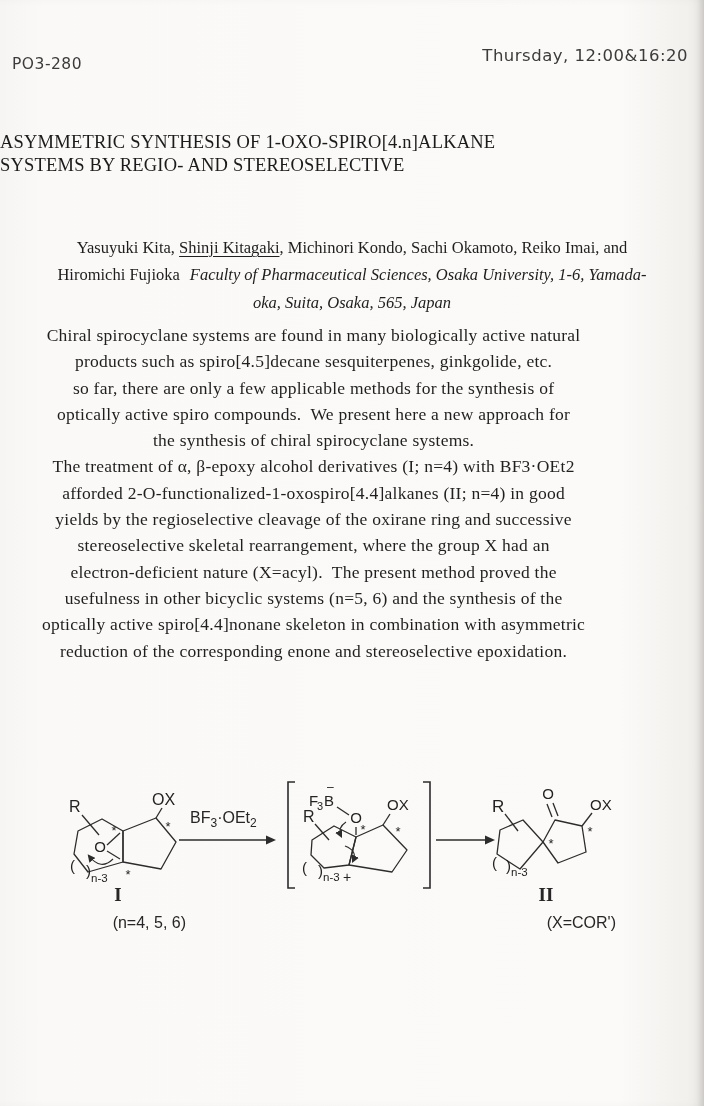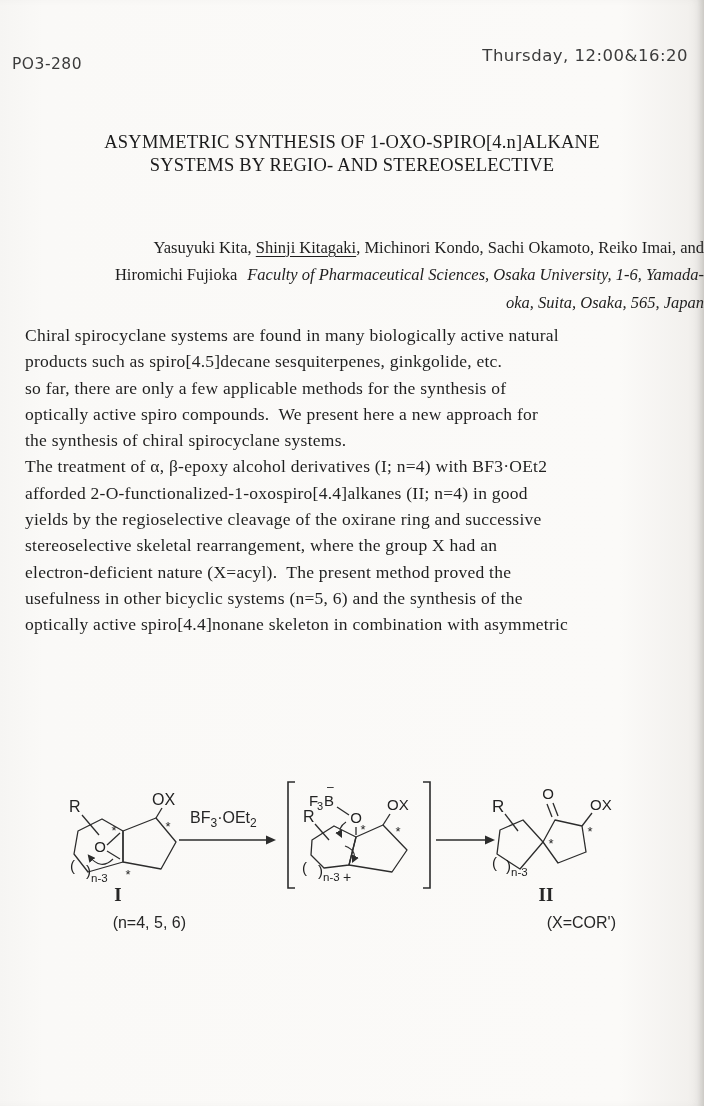--- a/index.html
+++ b/index.html
@@ -8,30 +8,30 @@
     background:linear-gradient(90deg,#f6f5f3 0%,#faf9f7 6%,#fbfaf8 88%,#f1efec 99%,#e4e1dc 100%);
     box-shadow:inset -10px 0 14px -10px rgba(100,100,100,.35);
     font-family:"Liberation Serif",serif;color:#222;
   }
   .abs{position:absolute;}
   
   .hdr{font-family:"DejaVu Sans",sans-serif;color:#3b3b3b;letter-spacing:.5px;}
   .code{left:12px;top:55px;font-size:15.5px;}
   .time{right:16px;top:46px;font-size:16.5px;}
   
-  .title{left:0;right:0;top:131px;text-align:center;font-size:18.5px;line-height:23.2px;
+  .title{left:0;right:0;top:131px;text-align:left;font-size:18.5px;line-height:23.2px;
          letter-spacing:.2px;color:#1b1b1b;}
   .title .t-line{white-space:pre;}
   
-  .authors{left:0;right:0;top:234px;text-align:right;font-size:16.5px;line-height:27.3px;color:#1e1e1e;}
+  .authors{left:0;right:0;top:234px;text-align:center;font-size:16.5px;line-height:27.3px;color:#1e1e1e;}
   .authors .u{text-decoration:underline;text-underline-offset:3px;}
   .authors .it{font-style:italic;}
   .authors .gap{display:inline-block;width:10px;}
   
-  .abstract{left:25px;top:322px;font-size:17.5px;line-height:26.3px;letter-spacing:.25px;color:#1f1f1f;}
+  .abstract{left:42px;top:322px;font-size:17.5px;line-height:26.3px;letter-spacing:.25px;color:#1f1f1f;text-align:center;}
   .abstract .t-line{white-space:pre;}
   
   .scheme-label{font-family:"Liberation Sans","DejaVu Sans",sans-serif;color:#262626;}
   .cmpd{font-size:19px;font-weight:bold;text-align:center;font-family:"Liberation Serif",serif;}
   .cond{font-size:16px;text-align:right;}
   .reagent{font-size:16px;}
   .reagent sub{font-size:12px;}
   svg text{font-family:"Liberation Sans","DejaVu Sans",sans-serif;fill:#232323;}
   svg .bond{stroke:#2c2c2c;stroke-width:1.3;fill:none;stroke-linejoin:round;}
   svg .thin{stroke:#2c2c2c;stroke-width:1.1;fill:none;}
@@ -65,20 +65,21 @@
         <div class="t-line">the synthesis of chiral spirocyclane systems.</div>
       </div>
     <div>
         <div class="t-line">The treatment of α, β-epoxy alcohol derivatives (I; n=4) with BF3·OEt2</div>
         <div class="t-line">afforded 2-O-functionalized-1-oxospiro[4.4]alkanes (II; n=4) in good</div>
         <div class="t-line">yields by the regioselective cleavage of the oxirane ring and successive</div>
         <div class="t-line">stereoselective skeletal rearrangement, where the group X had an</div>
         <div class="t-line">electron-deficient nature (X=acyl).  The present method proved the</div>
         <div class="t-line">usefulness in other bicyclic systems (n=5, 6) and the synthesis of the</div>
         <div class="t-line">optically active spiro[4.4]nonane skeleton in combination with asymmetric</div>
+        <div class="t-line">reduction of the corresponding enone and stereoselective epoxidation.</div>
       </div>
   </div>
 
   <div class="abs" style="left:0;top:0;width:0;height:0;">
 
     <svg class="abs" style="left:55px;top:783px;" width="135" height="120" viewBox="0 0 135 120">
       <defs>
         <marker id="ah1" markerWidth="7" markerHeight="7" refX="5" refY="3.5" orient="auto">
           <path d="M0,0 L7,3.5 L0,7 z" fill="#2c2c2c"></path>
         </marker>

